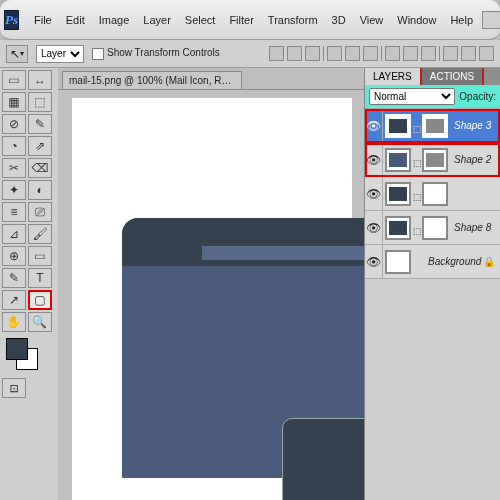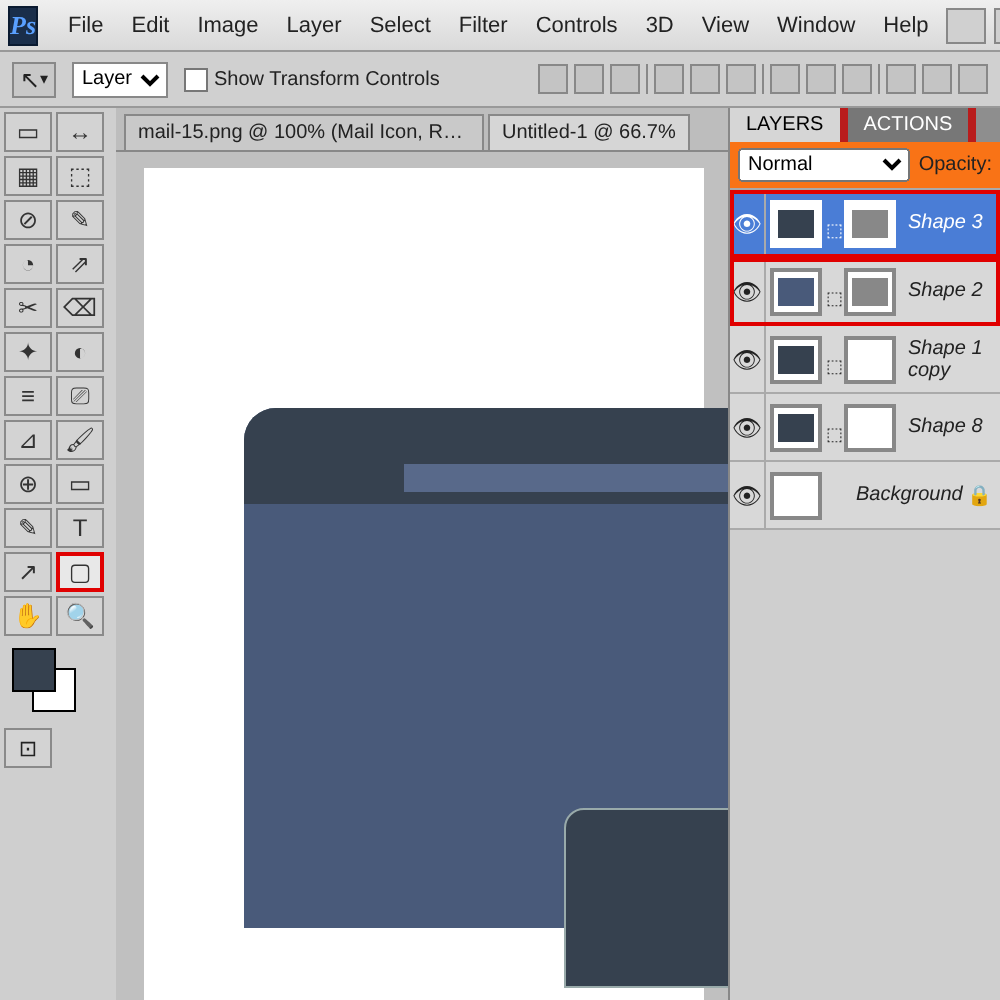--- a/index.html
+++ b/index.html
@@ -1,19 +1,19 @@
 <!DOCTYPE html>
 <html><head>
 <meta charset="utf-8">
 <style>
 * { box-sizing: border-box; margin: 0; padding: 0; font-family: "Segoe UI", Tahoma, sans-serif; }
 body { width: 500px; height: 500px; background: #b8b8b8; overflow: hidden; font-size: 11px; color: #222; }
 
 
-.menubar { height: 26px; background: linear-gradient(#efefef,#d9d9d9); display: flex; align-items: center; padding-left: 4px; gap: 2px; border-bottom: 1px solid #999; }
+.menubar { height: 40px; background: linear-gradient(#efefef,#d9d9d9); display: flex; align-items: center; padding-left: 4px; gap: 2px; border-bottom: 1px solid #999; border-radius: 11px; }
 .ps-badge { width: 26px; height: 20px; background: #1a2e4a; color: #5aa0ff; font-family: Georgia, serif; font-style: italic; font-weight: bold; font-size: 13px; display: flex; align-items: center; justify-content: center; border: 1px solid #0a1a30; margin-right: 6px; }
 .menubar .mitem { padding: 3px 7px; cursor: default; }
 .menubar .tail { margin-left: auto; display: flex; gap: 4px; padding-right: 4px; }
 .menubar .box { width: 20px; height: 18px; background: #d0d0d0; border: 1px solid #888; }
 
 .optbar { height: 28px; background: #d0d0d0; display: flex; align-items: center; padding: 0 6px; gap: 8px; border-bottom: 1px solid #999; font-size: 10px; }
 .optbar .arrow { width: 22px; height: 18px; background: #c8c8c8; border: 1px solid #888; display: flex; align-items: center; justify-content: center; font-size: 12px; }
 .optbar .chk { width: 12px; height: 12px; border: 1px solid #777; background: #fff; display:inline-block; vertical-align:middle; margin-right:3px; }
 .optbar select { font-size: 10px; height: 18px; border:1px solid #888; background:#fff; }
 .optbar .iconrow { margin-left:auto; display:flex; gap:3px; }
@@ -41,23 +41,23 @@
 .canvas { flex:1; background:#c0c0c0; position:relative; overflow:hidden; padding:8px; }
 .paper { background:#fff; width: 280px; height: 430px; margin-left: 6px; position:relative; }
 .shape-big { position:absolute; left:50px; top:120px; width:260px; height:260px; background:#495a7a; border-radius:16px 0 0 0; }
 .shape-top { position:absolute; left:50px; top:120px; width:260px; height:48px; background:#36414f; border-radius:16px 0 0 0; }
 .shape-bar { position:absolute; left:130px; top:148px; width:190px; height:14px; background:#58698a; }
 .shape-small { position:absolute; right:-20px; top:320px; width:90px; height:90px; background:#36414f; border:1px solid #9aa; border-radius:10px 0 0 0; }
 
 
 .rightpanel { width:136px; background:#cfcfcf; border-left:1px solid #888; display:flex; flex-direction:column; font-size:10px; }
 .pane-tabs { display:flex; background:#8e8e8e; }
-.pane-tab { padding:3px 8px; background:#777; color:#fff; font-size:10px; border-right:4px solid #b91c1c; }
+.pane-tab { padding:3px 8px; background:#777; color:#fff; font-size:10px; border-right:2px solid #b91c1c; }
 .pane-tab.active { background:#d6d6d6; color:#000; }
-.pane-row { display:flex; align-items:center; padding:3px 4px; gap:4px; border-bottom:1px solid #aaa; background:#f97316; }
+.pane-row { display:flex; align-items:center; padding:3px 4px; gap:4px; border-bottom:1px solid #aaa; background:#5eead4; }
 .pane-row select { font-size:10px; flex:1; height:17px; }
 .pane-row .lab { font-size:10px; }
 
 .layers { flex:1; overflow:auto; }
 .layer { display:flex; align-items:center; height:34px; border-bottom:1px solid #aaa; background:#d8d8d8; }
 .layer.sel { background:#4a7dd6; color:#fff; }
 .layer.hl { outline:2px solid #e00000; outline-offset:-2px; }
 .eye { width:18px; height:100%; display:flex; align-items:center; justify-content:center; border-right:1px solid #aaa; font-size:12px; }
 .thumbs { display:flex; gap:2px; padding:2px; align-items: center; }
 .thumb { width:26px; height:24px; border:2px solid #888; background:#fff; display:flex; align-items:center; justify-content:center; position:relative; }
@@ -72,21 +72,21 @@
 
 <div class="menubar">
   <div class="ps-badge">Ps</div>
   <div id="menu-host" style="display: flex;">
       <div class="mitem">File</div>
       <div class="mitem">Edit</div>
       <div class="mitem">Image</div>
       <div class="mitem">Layer</div>
       <div class="mitem">Select</div>
       <div class="mitem">Filter</div>
-      <div class="mitem">Controls</div>
+      <div class="mitem">Transform</div>
       <div class="mitem">3D</div>
       <div class="mitem">View</div>
       <div class="mitem">Window</div>
       <div class="mitem">Help</div>
     </div>
   <div class="tail">
     <div class="box"></div>
     <div class="box"></div>
   </div>
 </div>
@@ -145,21 +145,20 @@
           <div class="bg"></div>
           <div class="fg"></div>
         </div>
         <div class="toolsingle">⊡</div>
       </div>
   </div>
 
   <div class="canvaswrap">
     <div class="tabbar" id="tabs-host">
         <div class="tab">mail-15.png @ 100% (Mail Icon, RGB/8) *</div>
-        <div class="tab active">Untitled-1 @ 66.7%</div>
       </div>
     <div class="canvas">
       <div class="paper">
         <div class="shape-big"></div>
         <div class="shape-top"></div>
         <div class="shape-bar"></div>
         <div class="shape-small"></div>
       </div>
     </div>
   </div>
@@ -204,21 +203,20 @@
           <div class="eye">👁</div>
           <div class="thumbs">
             <div class="thumb">
               <div class="inner" style="background: rgb(54, 65, 79);"></div>
             </div>
             <div class="link">⬚</div>
             <div class="thumb">
               <div class="inner" style="background: rgb(255, 255, 255);"></div>
             </div>
           </div>
-          <div class="lname">Shape 1 copy</div>
         </div>
         <div class="layer">
           <div class="eye">👁</div>
           <div class="thumbs">
             <div class="thumb">
               <div class="inner" style="background: rgb(54, 65, 79);"></div>
             </div>
             <div class="link">⬚</div>
             <div class="thumb">
               <div class="inner" style="background: rgb(255, 255, 255);"></div>

